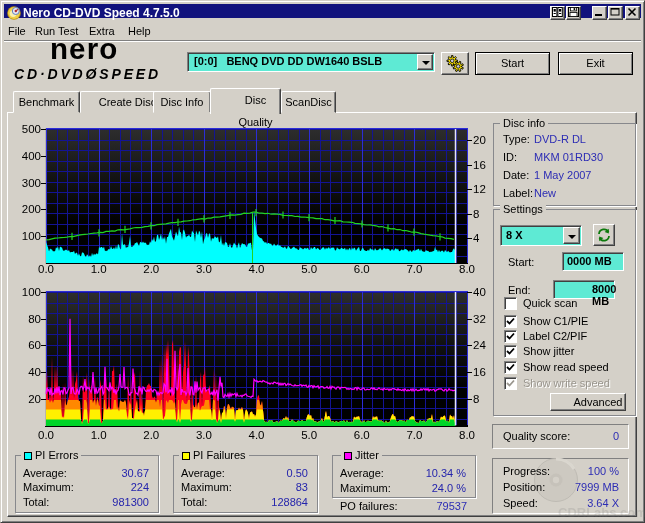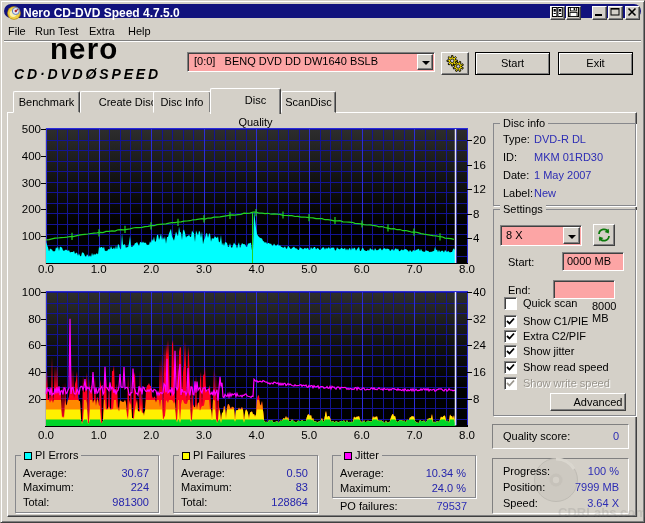--- a/index.html
+++ b/index.html
@@ -1,25 +1,25 @@
 <!DOCTYPE html>
 <html><head><meta charset="utf-8">
 <style>
 *{margin:0;padding:0;box-sizing:border-box;}
 html,body{width:645px;height:523px;overflow:hidden;}
 body{font-family:"Liberation Sans",sans-serif;font-size:11px;background:#D4D0C8;color:#000;position:relative;}
 .win{position:absolute;inset:0;background:#D4D0C8;border:1px solid;border-color:#D4D0C8 #404040 #404040 #D4D0C8;box-shadow:inset 1px 1px 0 #fff, inset -1px -1px 0 #808080;}
 .abs{position:absolute;}
-.titlebar{position:absolute;left:4px;top:4px;right:4px;height:14px;background:#11127D;color:#fff;font-weight:bold;font-size:12px;border-radius:8px;}
+.titlebar{position:absolute;left:4px;top:4px;right:4px;height:14px;background:#11127D;color:#fff;font-weight:bold;font-size:12px;}
 .titlebar .txt{position:absolute;left:19px;top:2px;}
 .tbtn{position:absolute;top:2px;width:15px;height:14px;background:#D4D0C8;border:1px solid;border-color:#fff #404040 #404040 #fff;box-shadow:inset -1px -1px 0 #808080;font-size:9px;text-align:center;line-height:12px;color:#000;}
 .menubar{position:absolute;left:4px;top:22px;right:4px;height:18px;background:#D4D0C8;}
 .menubar span{position:absolute;top:3px;}
 .menusep{position:absolute;left:4px;top:40px;right:4px;height:2px;border-top:1px solid #808080;border-bottom:1px solid #fff;}
-.sunken{background:#fca5a5;border:1px solid;border-color:#808080 #fff #fff #808080;box-shadow:inset 1px 1px 0 #404040;}
+.sunken{background:#5eead4;border:1px solid;border-color:#808080 #fff #fff #808080;box-shadow:inset 1px 1px 0 #404040;font-weight:bold;}
 .btn{background:#D4D0C8;border:1px solid;border-color:#fff #404040 #404040 #fff;box-shadow:inset -1px -1px 0 #808080, inset 1px 1px 0 #D4D0C8;text-align:center;}
 .defbtn{background:#D4D0C8;border:1px solid #000;box-shadow:inset 1px 1px 0 #fff, inset -1px -1px 0 #808080;text-align:center;}
 .groupbox{position:absolute;border:1px solid #87888C;box-shadow:1px 1px 0 #fff;}
 .gbt{position:absolute;top:-7px;left:6px;background:#D4D0C8;padding:0 3px;line-height:13px;}
 .row{position:absolute;left:0;right:0;height:14px;}
 .row .l{position:absolute;left:8px;}
 .row .v{position:absolute;right:9px;color:#2424AC;}
 .blue{color:#2C2CB4;}
 .cb{position:absolute;width:13px;height:13px;background:#fff;border:1px solid;border-color:#808080 #fff #fff #808080;box-shadow:inset 1px 1px 0 #404040;}
 .cb svg{position:absolute;left:1px;top:1px;}
@@ -213,37 +213,37 @@
   <path d="M11.8 0.8 L11.8 5.4 L7.6 4 Z" fill="#0C7A0C"></path>
   <path d="M2.2 13.2 L2.2 8.6 L6.4 10 Z" fill="#0C7A0C"></path>
  </svg>
 </div>
 <div class="abs" style="left:508px;top:256px;">Start:</div>
 <div class="sunken abs" style="left:553px;top:252px;width:62px;height:19px;margin-left:9px;">
     <div class="abs" style="left:4px;top:2px;">0000 MB</div>
   </div>
 <div class="abs" style="left:508px;top:284px;">End:</div>
 <div class="sunken abs" style="left:553px;top:280px;width:62px;height:19px;">
-    <div class="abs" style="left:4px;top:19px;padding-left:34px;">8000 MB</div>
+    <div class="abs" style="left:4px;top:2px;padding-left:34px;">8000 MB</div>
   </div>
 
 <div class="cb" style="left:504px;top:297px;"></div>
 <div class="abs" style="left:523px;top:297px;">Quick scan</div>
 <div class="cb" style="left:504px;top:315px;">
     <svg width="9" height="9" viewBox="0 0 9 9">
       <path d="M1 4 L3.5 6.5 L8 1.5" fill="none" stroke="#000" stroke-width="1.8"></path>
     </svg>
   </div>
 <div class="abs" style="left:523px;top:315px;">Show C1/PIE</div>
 <div class="cb" style="left:504px;top:330px;">
     <svg width="9" height="9" viewBox="0 0 9 9">
       <path d="M1 4 L3.5 6.5 L8 1.5" fill="none" stroke="#000" stroke-width="1.8"></path>
     </svg>
   </div>
-<div class="abs" style="left:523px;top:330px;">Extra C2/PIF</div>
+<div class="abs" style="left:523px;top:330px;">Label C2/PIF</div>
 <div class="cb" style="left:504px;top:345px;">
     <svg width="9" height="9" viewBox="0 0 9 9">
       <path d="M1 4 L3.5 6.5 L8 1.5" fill="none" stroke="#000" stroke-width="1.8"></path>
     </svg>
   </div>
 <div class="abs" style="left:523px;top:345px;">Show jitter</div>
 <div class="cb" style="left:504px;top:361px;">
     <svg width="9" height="9" viewBox="0 0 9 9">
       <path d="M1 4 L3.5 6.5 L8 1.5" fill="none" stroke="#000" stroke-width="1.8"></path>
     </svg>

